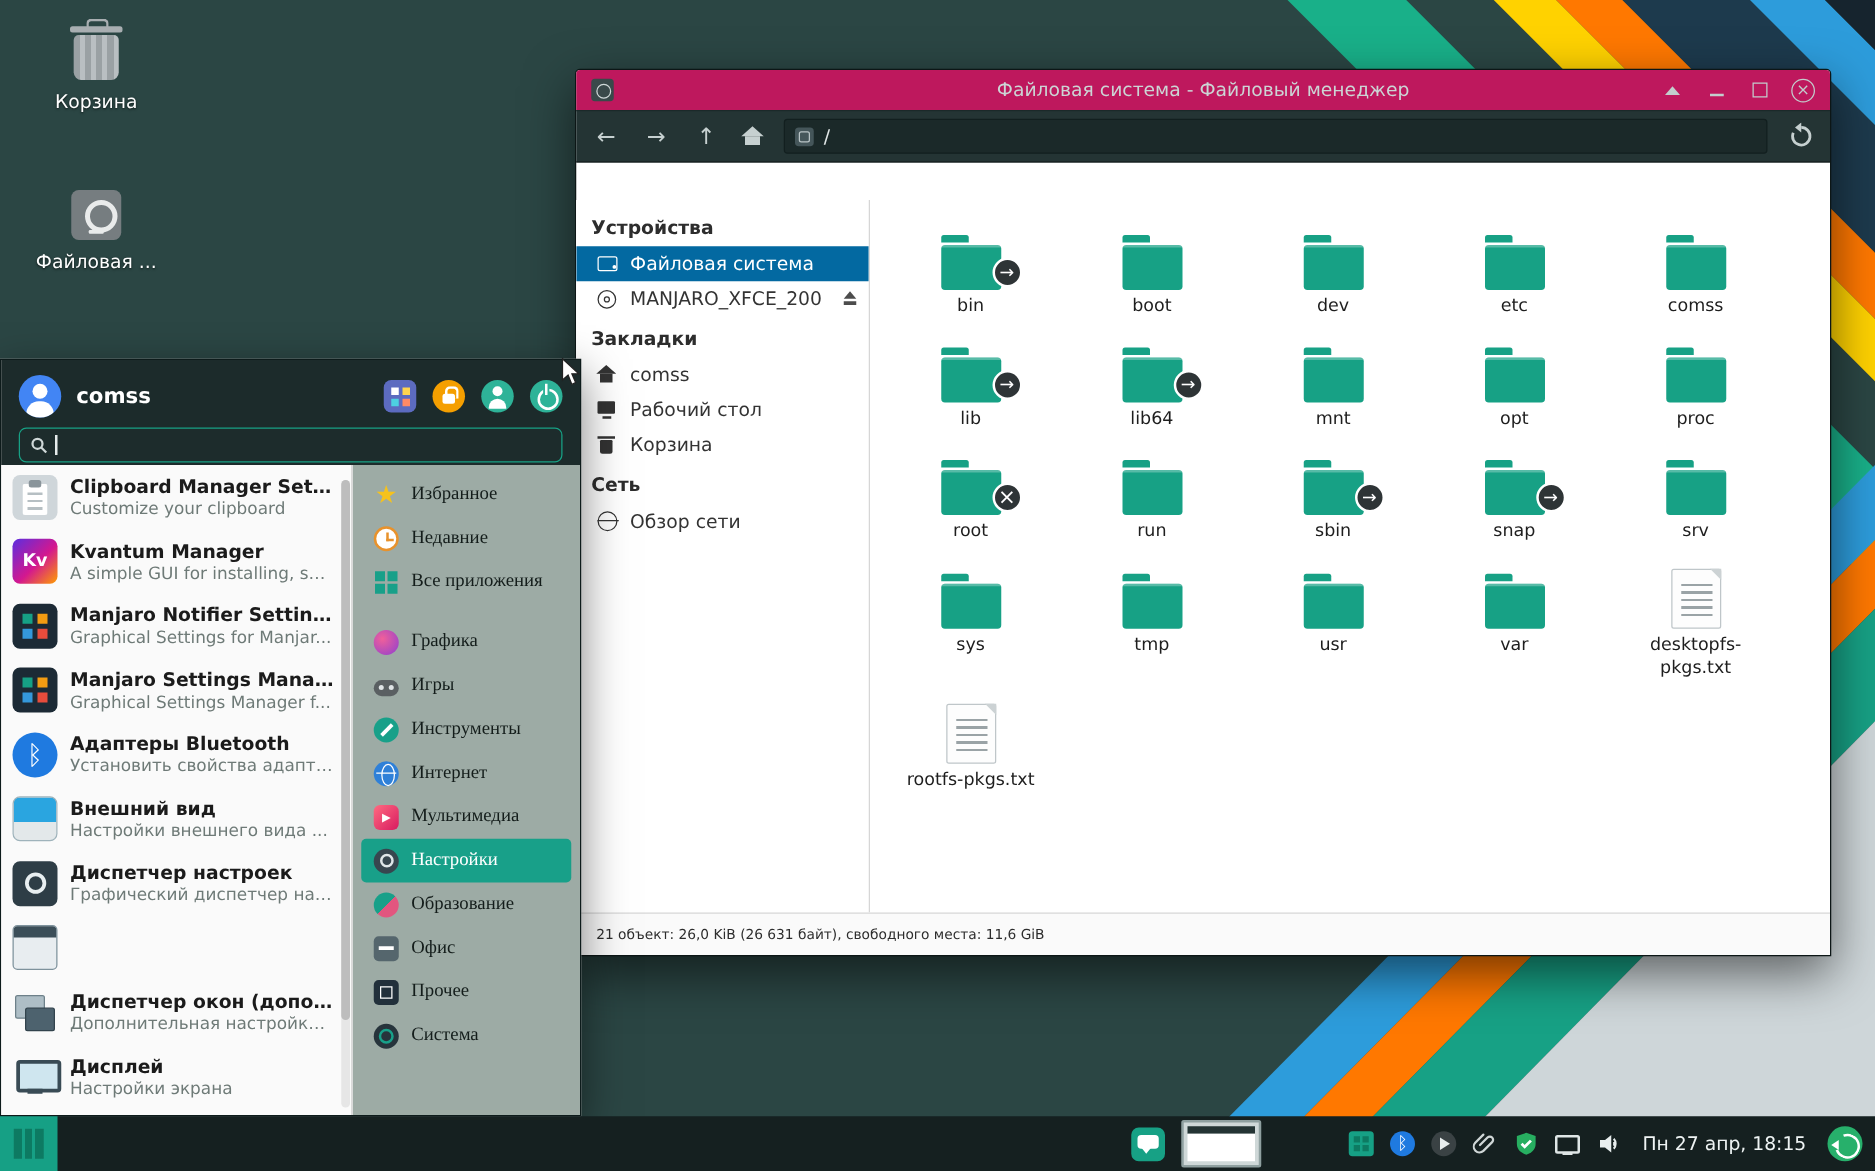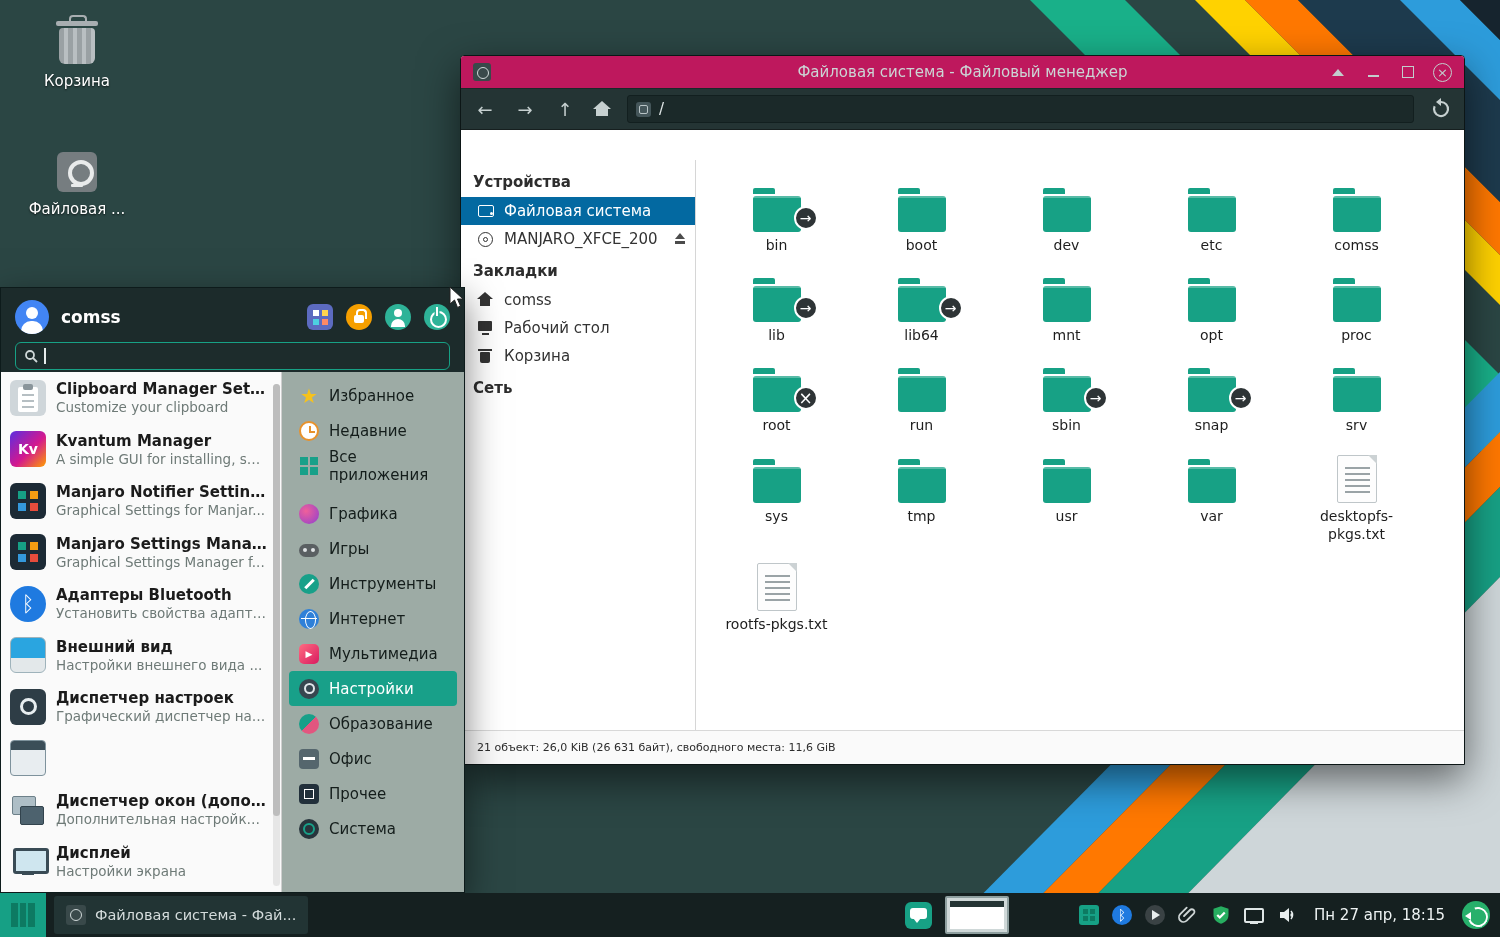--- a/index.html
+++ b/index.html
@@ -134,21 +134,21 @@
   .icon-settings-dark .aico { background:#2e3d46; }
   .icon-settings-dark .aico::before { content:""; width:11px; height:11px; border:3px solid #e8eef0; border-radius:50%; }
   .icon-window .aico { background:#e8edf0; border:1px solid #7e929c; border-radius:4px; }
   .icon-window .aico::before { content:""; position:absolute; left:0; top:0; right:0; height:9px; background:#3b4e58; border-radius:3px 3px 0 0; }
   .icon-windows2 .aico::before { content:""; position:absolute; left:2px; top:4px; width:22px; height:17px; background:#aebec6; border:1px solid #6d8089; border-radius:2px; }
   .icon-windows2 .aico::after { content:""; position:absolute; right:2px; bottom:3px; width:22px; height:17px; background:#4d626e; border:1px solid #32434d; border-radius:2px; }
   .icon-display .aico::before { content:""; position:absolute; left:3px; top:5px; width:30px; height:20px; border:3px solid #394b55; border-radius:3px; background:#cfe6ef; }
   .icon-display .aico::after { content:""; position:absolute; left:12px; bottom:4px; width:12px; height:4px; background:#394b55; }
 
   .cats-col { flex:1; background:#9daba5; padding:6px 4px; }
-  .cat-row { height:35px; display:flex; align-items:center; gap:10px; padding:0 8px 0 10px; font-size:15px; color:#141d1b; margin:0 3px; border-radius:4px; }
+  .cat-row { height:35px; display:flex; align-items:center; gap:10px; padding:0 8px 0 10px; font-size:15px; color:#141d1b; margin:0 3px; border-radius:4px;font-family:Liberation Serif, serif; }
   .cat-row.selected { background:#18a089; color:#fff; }
   .cat-row.divider { margin-bottom:13px; }
   .cico { width:20px; height:20px; position:relative; flex:none; display:flex; align-items:center; justify-content:center; }
   .icon-star .cico::before { content:"★"; color:#f6c21c; font-size:20px; line-height:1; }
   .icon-clock .cico { border:2px solid #e8922c; border-radius:50%; background:#fff; }
   .icon-clock .cico::before { content:""; position:absolute; left:8px; top:3px; width:2px; height:7px; background:#e8922c; }
   .icon-clock .cico::after { content:""; position:absolute; left:8px; top:8px; width:6px; height:2px; background:#e8922c; }
   .icon-grid .cico::before { content:""; position:absolute; left:1px; top:1px; width:8px; height:8px; background:#18a089; box-shadow:10px 0 0 #18a089, 0 10px 0 #18a089, 10px 10px 0 #18a089; }
   .icon-graphics .cico { background:radial-gradient(circle at 35% 35%,#f0609a,#8e3fd0); border-radius:50%; }
   .icon-games .cico { background:#5a5f62; border-radius:7px; height:13px; margin-top:3px; }
@@ -286,20 +286,27 @@
             <span class="sico"></span>
             <span>Рабочий стол</span>
           </div>
 
           <div class="srow icon-trash">
             <span class="sico"></span>
             <span>Корзина</span>
           </div>
         </div>
       <div class="side-header">Сеть</div>
+      <div>
+
+          <div class="srow icon-network">
+            <span class="sico"></span>
+            <span>Обзор сети</span>
+          </div>
+        </div>
     </div>
 
     <div class="file-grid">
 
         <div class="file-item type-folder emblem-link">
           <span class="fi-icon">
             <span class="folder-glyph"></span>
 
             <span class="emblem"></span>
           </span>
@@ -648,24 +655,20 @@
       </div>
   </div>
 </div>
 
 <svg class="cursor" width="20" height="24" viewBox="0 0 20 24">
   <polygon points="1,1 1,18 5.5,14 8.5,21.5 11.5,20 8.5,13 14,13" fill="#fff" stroke="#222" stroke-width="1"></polygon>
 </svg>
 
 <div class="panel">
   <div class="menu-btn"></div>
-  <div class="task-btn">
-    <span class="app-mini-icon"></span>
-    <span class="task-label">Файловая система - Фай...</span>
-  </div>
   <div class="tray">
     <span class="chat-ico"></span>
     <span class="win-preview"></span>
     <span style="width:44px"></span>
     <span class="tricon tr-manjaro"></span>
     <span class="tricon tr-bluetooth"></span>
     <span class="tricon tr-circle-arrow"></span>
     <svg class="tricon" width="20" height="20" viewBox="0 0 20 20">
       <path d="M6 11 l6 -6 a2.6 2.6 0 0 1 3.7 3.7 l-7 7 a4.6 4.6 0 0 1 -6.5 -6.5 l6.5 -6.5" fill="none" stroke="#cfd6d6" stroke-width="1.8" stroke-linecap="round"></path>
     </svg>

